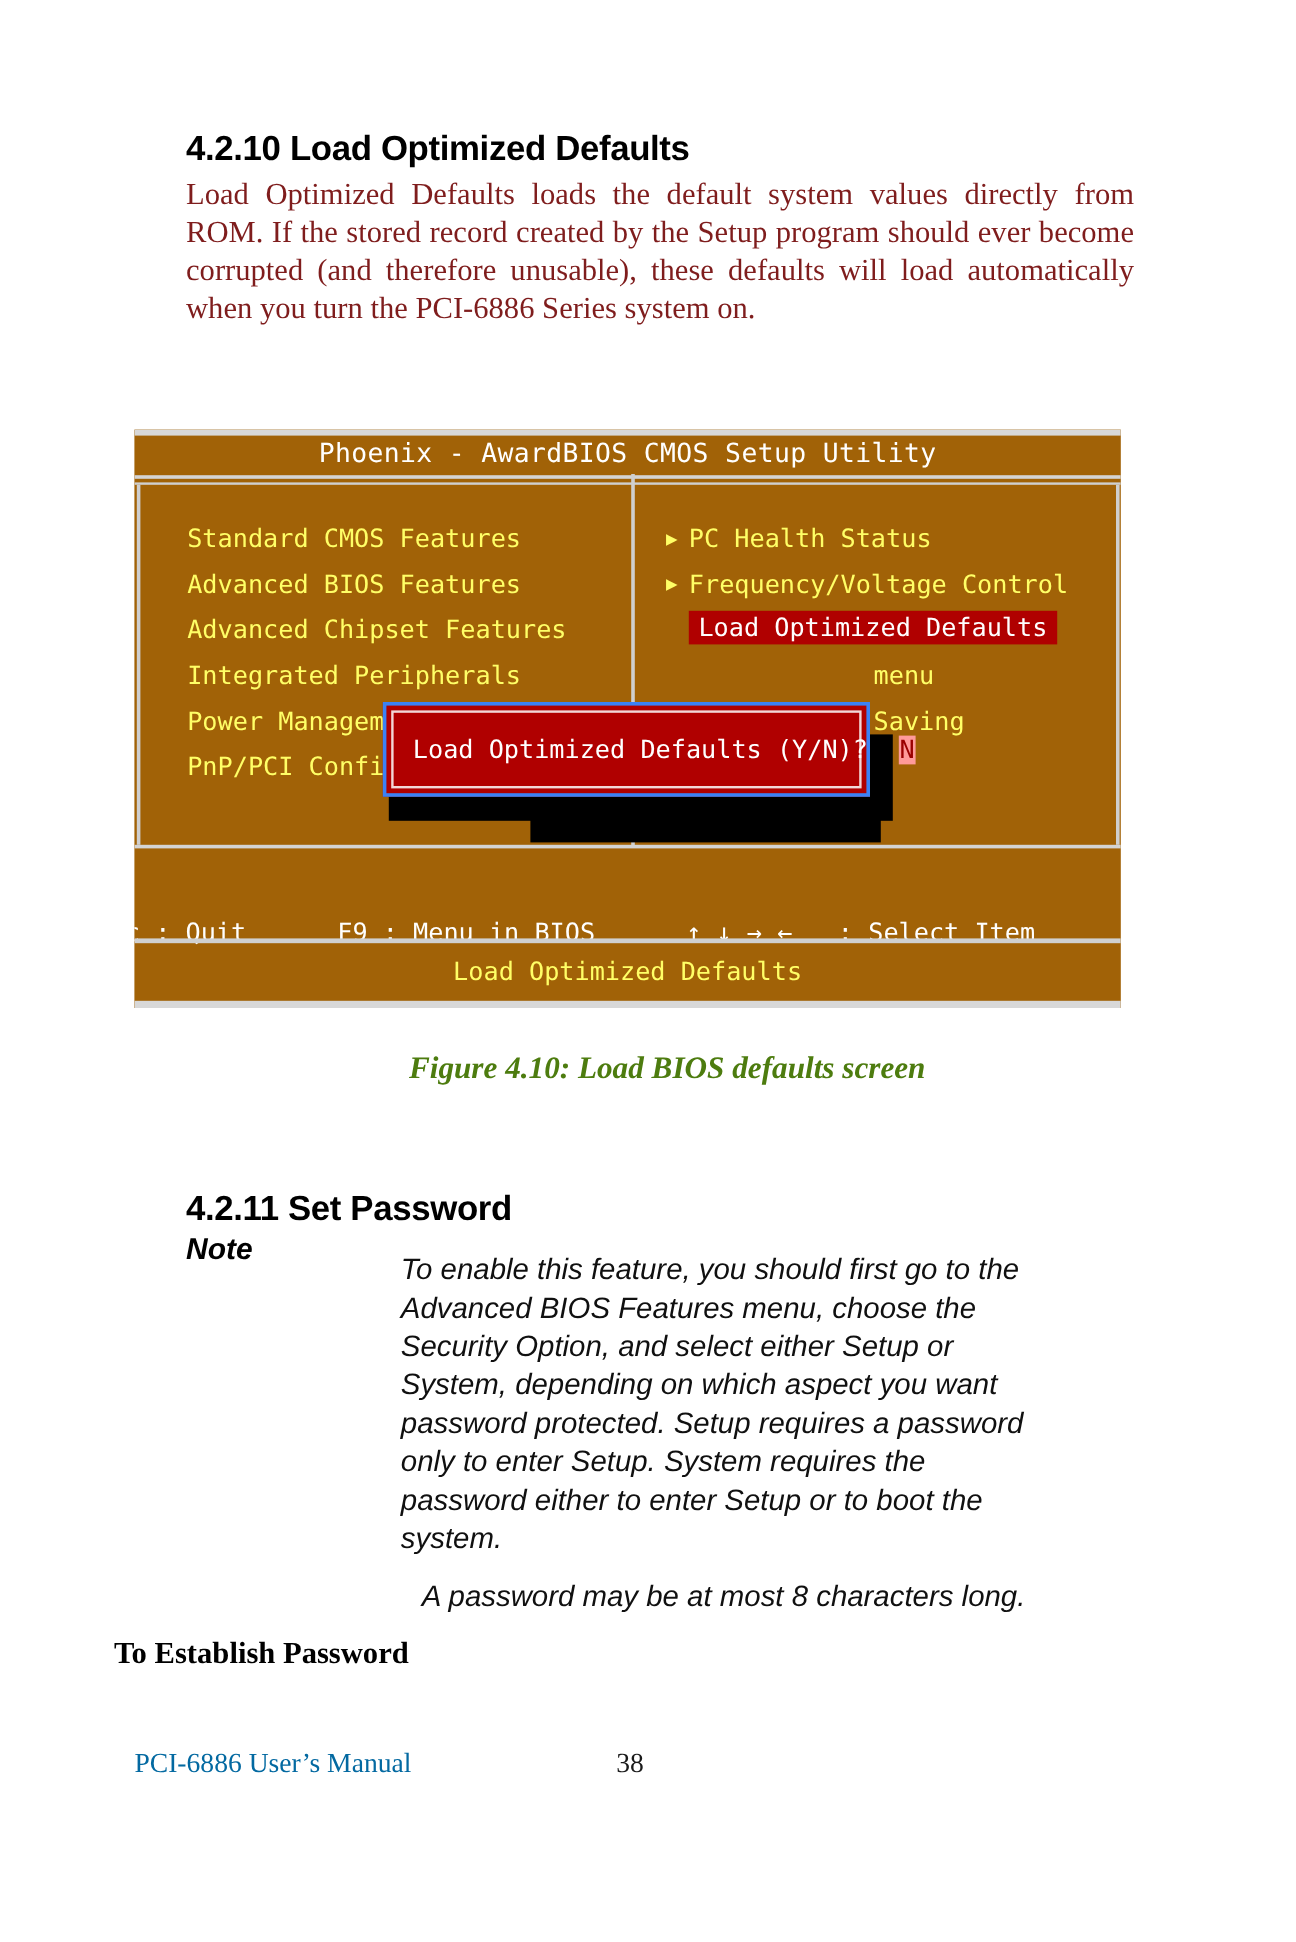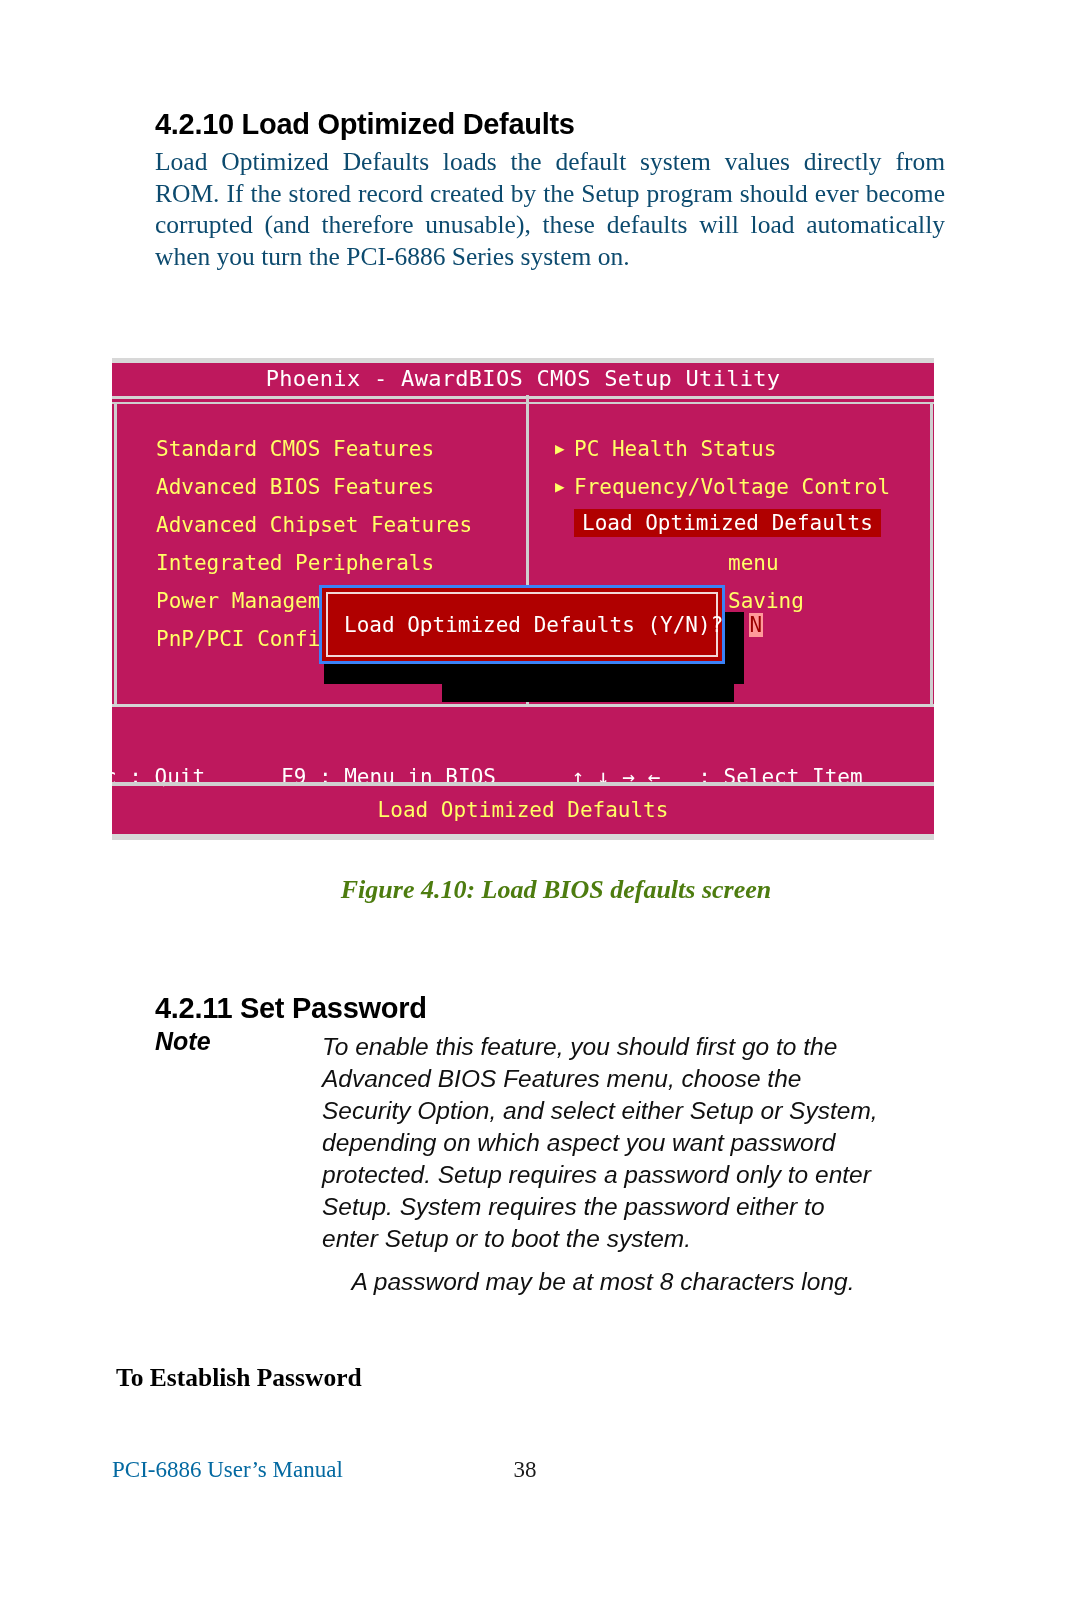--- a/index.html
+++ b/index.html
@@ -38,21 +38,21 @@
   #sec-4211 { left: 155px; top: 992px; }
 
   .body-para {
     position: absolute;
     left: 155px;
     width: 790px;
     font-family: "Liberation Serif", serif;
     font-size: 25.5px;
     line-height: 31.6px;
     text-align: justify;
-    color: #0c4a6e;
+    color: #7f1d1d;
   }
   #para-intro { top: 146px; }
 
   .fig-caption {
     position: absolute;
     left: 0;
     width: 1080px;
     text-align: center;
     font-family: "Liberation Serif", serif;
     font-weight: bold;
@@ -77,26 +77,26 @@
     position: absolute;
     left: 318px;
     top: 1027px;
     width: 570px;
     font-family: "Liberation Sans", sans-serif;
     font-style: italic;
     font-size: 24.5px;
     line-height: 32px;
     color: #101010;
   }
-  .note-body p { margin: 4px; }
+  .note-body p { margin: 16px; }
   .note-body p.second { margin-top: 11px; text-align: center; }
 
   .subhead {
     position: absolute;
-    left: 116px;
+    left: 95px;
     top: 1363px;
     font-family: "Liberation Serif", serif;
     font-weight: bold;
     font-size: 25.5px;
     text-align: center;
   }
 
   
   .footer-left {
     position: absolute;
@@ -117,21 +117,21 @@
     color: #1a1a1a;
   }
 
   
   #bios {
     position: absolute;
     left: 112px;
     top: 358px;
     width: 822px;
     height: 482px;
-    background: #be185d;
+    background: #a16207;
     font-family: "DejaVu Sans Mono", "Liberation Mono", monospace;
     overflow: hidden;
     box-sizing: border-box;
   }
   #bios-topline {
     position: absolute;
     left: 0; top: 0;
     width: 822px; height: 5px;
     background: #d8d8d8;
   }

